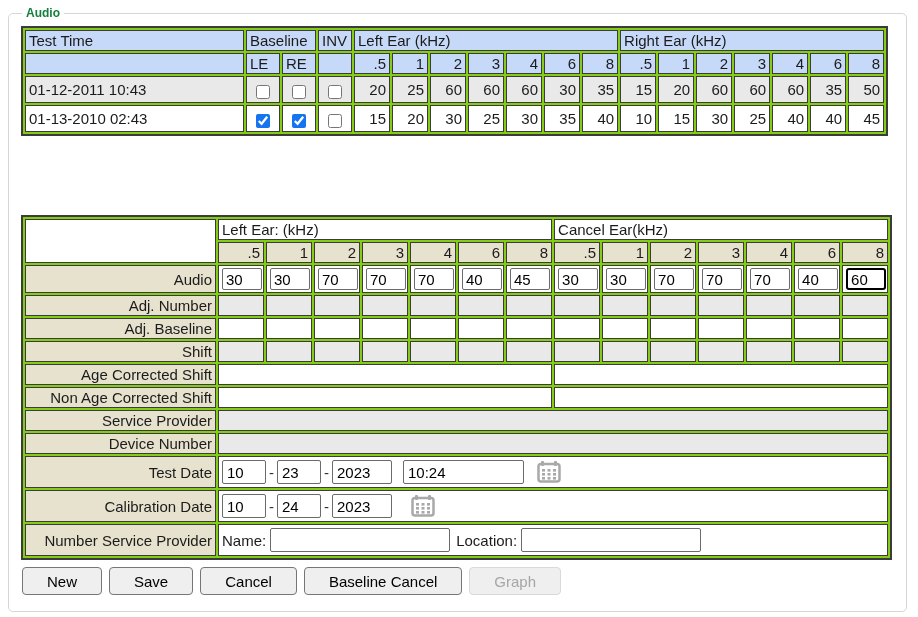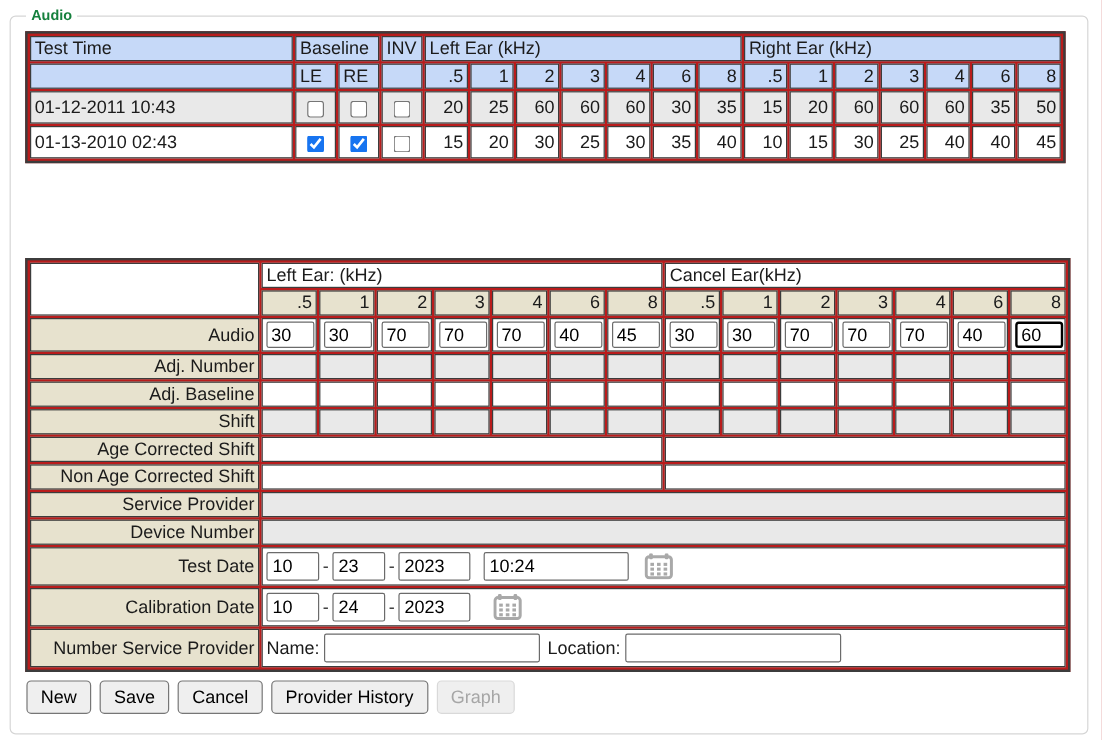--- a/index.html
+++ b/index.html
@@ -3,21 +3,21 @@
 <meta charset="utf-8">
 <style>
   * { box-sizing: border-box; }
   html,body { margin:0; padding:0; background:#fff; width:918px; height:617px; overflow:hidden;
               font-family:"Liberation Sans", sans-serif; font-size:15px; color:#1b1b1b; }
 
   fieldset.audio-fs { margin:6px 0 0 8px; width:899px; height:606px;
                       border:1px solid #d6d6d6; border-radius:5px; padding:2px 9px 8px 12px; }
   legend.audio-legend { font-weight:bold; font-size:12px; color:#15803d; padding:0 4px; margin-left:1px; }
 
-  table { border-collapse:separate; border-spacing:2px; background:#b91c1c;
+  table { border-collapse:separate; border-spacing:2px; background:#84cc16;
           border:2px solid #3c3c3c; table-layout:fixed; }
   td { border:1px solid #3c3c3c; padding:1px 3px; overflow:hidden; white-space:nowrap; }
 
   
   table.t1 { width:867px; margin-top:4px; }
   table.t1 td { height:21px; }
   table.t1 tr.hdr td { background:#c6d9f8; }
   table.t1 tr.r0 td { background:#e9e9e9; }
   table.t1 tr.r1 td { background:#ffffff; }
   table.t1 td.num { text-align:right; }
@@ -49,21 +49,21 @@
 
   .outflex { display:flex; align-items:center; gap:4px; padding:2px 0; }
   input.oin { width:180px; height:24px; border:1px solid #6b6b6b; border-radius:2px;
               font-family:"Liberation Sans",sans-serif; font-size:15px; padding:0 4px; }
   .loclbl { margin-left:2px; }
 
   
   .btnrow { display:flex; gap:7px; margin-top:7px; margin-left:1px; }
   button.btn { font-family:"Liberation Sans",sans-serif; font-size:15px; color:#000;
                background:#efefef; border:1px solid #767676; border-radius:4px;
-               padding:3px 11px; height:28px; }
+               padding:3px 24px; height:28px; }
   button.btn.disabled { color:#a6a6a6; border-color:#d9d9d9; }
 </style>
 </head>
 <body>
 
 <fieldset class="audio-fs">
   <legend class="audio-legend">Audio</legend>
 
   <table class="t1">
     <colgroup>
@@ -331,16 +331,16 @@
         </div>
       </td>
     </tr>
   </tbody>
     </table>
 
   <div class="btnrow">
     <button class="btn">New</button>
     <button class="btn">Save</button>
     <button class="btn">Cancel</button>
-    <button class="btn">Provider History</button>
+    <button class="btn">Baseline Cancel</button>
     <button class="btn disabled" disabled="">Graph</button>
   </div>
 </fieldset>
 
 </body></html>

